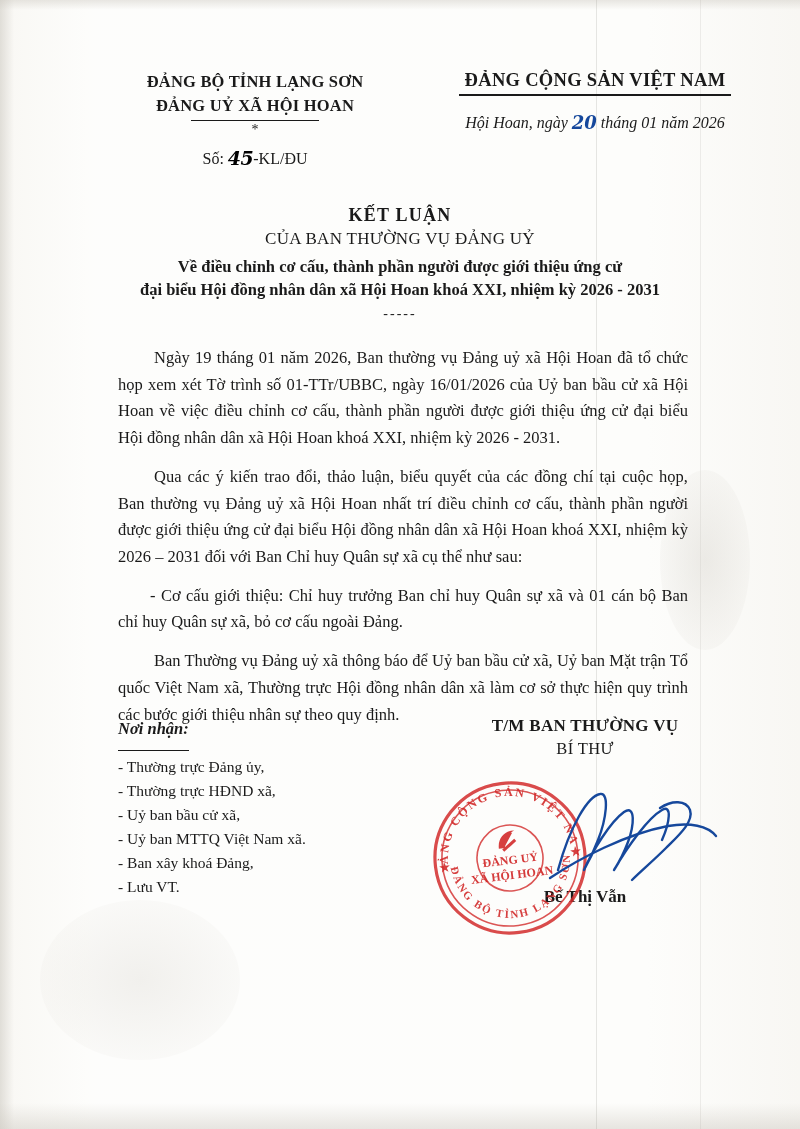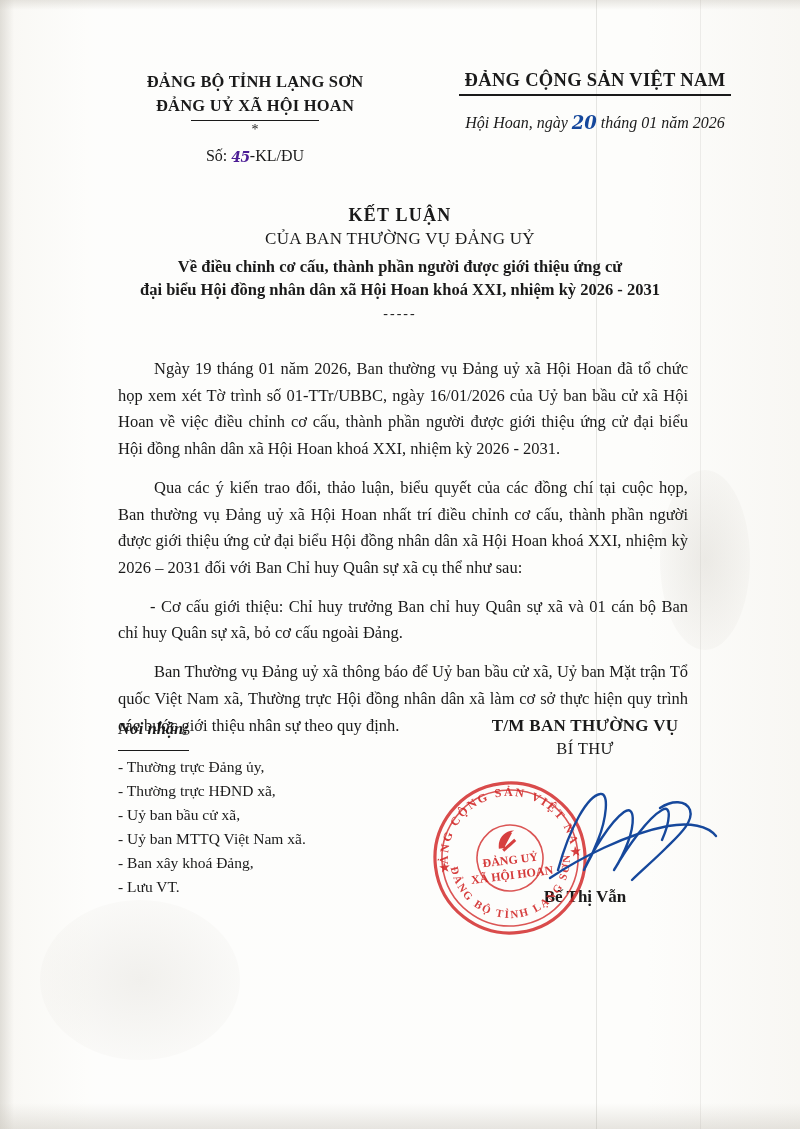--- a/index.html
+++ b/index.html
@@ -109,22 +109,22 @@
   .doc-number {
     margin-top: 9px;
     font-size: 16px;
     text-align: center;
     white-space: nowrap;
   }
   .handwritten-num {
     font-family: "DejaVu Serif", serif;
     font-style: italic;
     font-weight: bold;
-    font-size: 14px;
-    color: #4c1d95;
+    font-size: 19px;
+    color: #000000;
     letter-spacing: -0.5px;
     vertical-align: -1px;
   }
 
   .party-title {
     font-weight: bold;
     font-size: 18.5px;
     letter-spacing: .3px;
     white-space: nowrap;
   }
@@ -181,21 +181,21 @@
   .dashes {
     font-size: 14px;
     letter-spacing: 2px;
     margin-top: 6px;
     color: #222;
   }
 
   
   .body-block {
     position: absolute;
-    top: 356px;
+    top: 345px;
     left: 118px;
     width: 570px;
     font-size: 16.5px;
     line-height: 1.62;
     text-align: justify;
     font-family: Liberation Serif, serif;
   }
   .body-block p {
     margin: 0 0 12px 0;
     text-indent: 36px;

